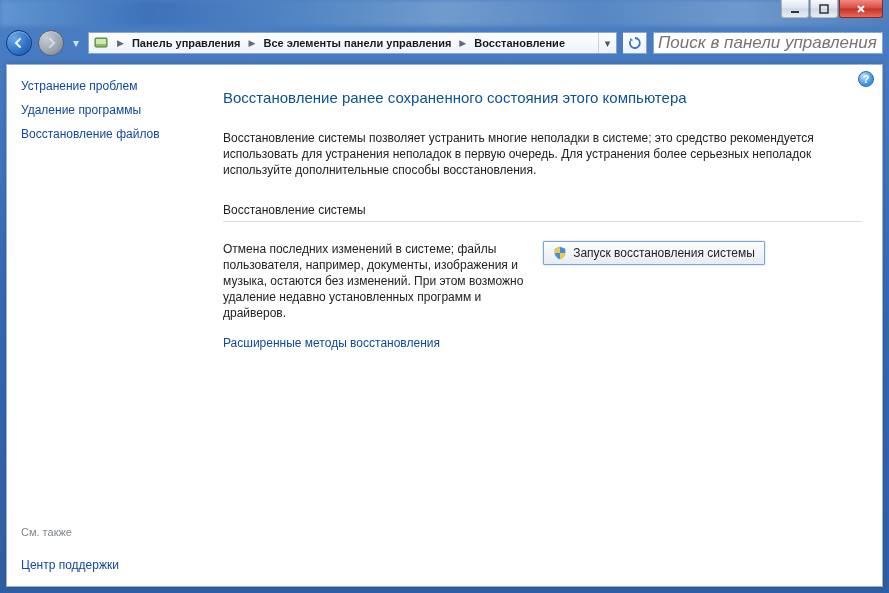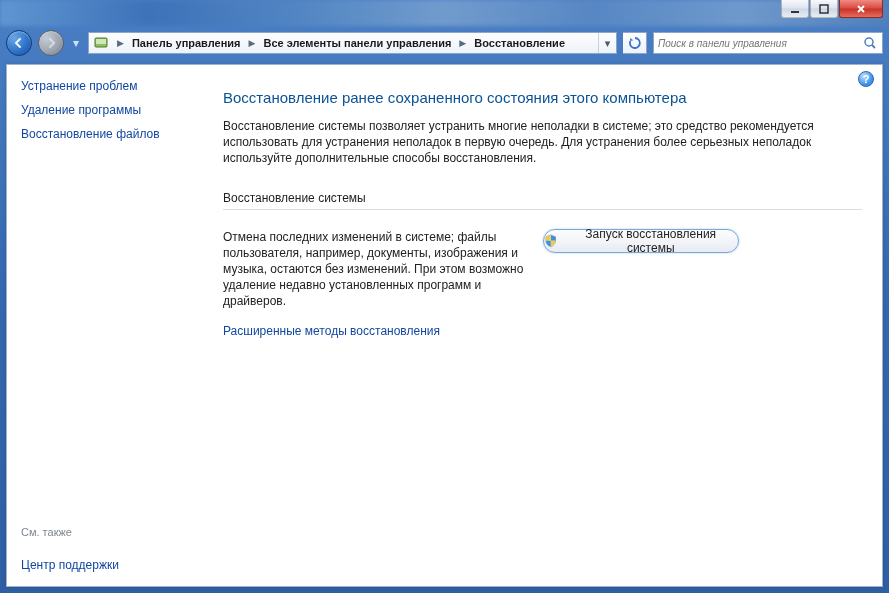--- a/index.html
+++ b/index.html
@@ -119,21 +119,21 @@
   .search-box {
     width: 230px; height: 22px;
     background: #fff;
     border: 1px solid #8ca7c6;
     display: flex; align-items: center;
     padding: 0 4px;
   }
   .search-box input {
     border: none; outline: none;
     flex: 1;
-    font-size: 10px;
+    font-size: 17px;
     font-style: italic;
     color: #8a8f96;
     background: transparent;
   }
   .search-box .mag {
     width: 16px; height: 16px;
     display: flex; align-items: center; justify-content: center;
     color: #4a7fc5;
   }
 
@@ -184,21 +184,21 @@
     color: #fff;
     font-size: 11px;
     font-weight: bold;
     display: flex; align-items: center; justify-content: center;
     border: 1px solid #2768b6;
   }
   .page-title {
     color: #0b5394;
     font-size: 15px;
     font-weight: normal;
-    margin: 14px 0 12px 0;
+    margin: 14px 0 24px 0;
   }
   .intro {
     color: #222;
     font-size: 12px;
     line-height: 1.35;
     margin-bottom: 24px;
     max-width: 620px;
   }
   .section-header {
     color: #222;
@@ -213,25 +213,25 @@
     margin-bottom: 14px;
   }
   .row .desc {
     flex: 1;
     font-size: 12px;
     color: #222;
     line-height: 1.35;
     max-width: 320px;
   }
   .action-btn {
-    width: 196px;
+    width: 222px;
     height: 24px;
     background: linear-gradient(#fdfdfe, #e7ecf3);
     border: 1px solid #7ba7d7;
-    border-radius: 12px;
+    border-radius: 1px;
     display: flex;
     align-items: center;
     justify-content: center;
     gap: 6px;
     font-size: 12px;
     color: #222;
     cursor: pointer;
     box-shadow: 0 0 2px rgba(102,160,220,0.6);
   }
   .shield {

